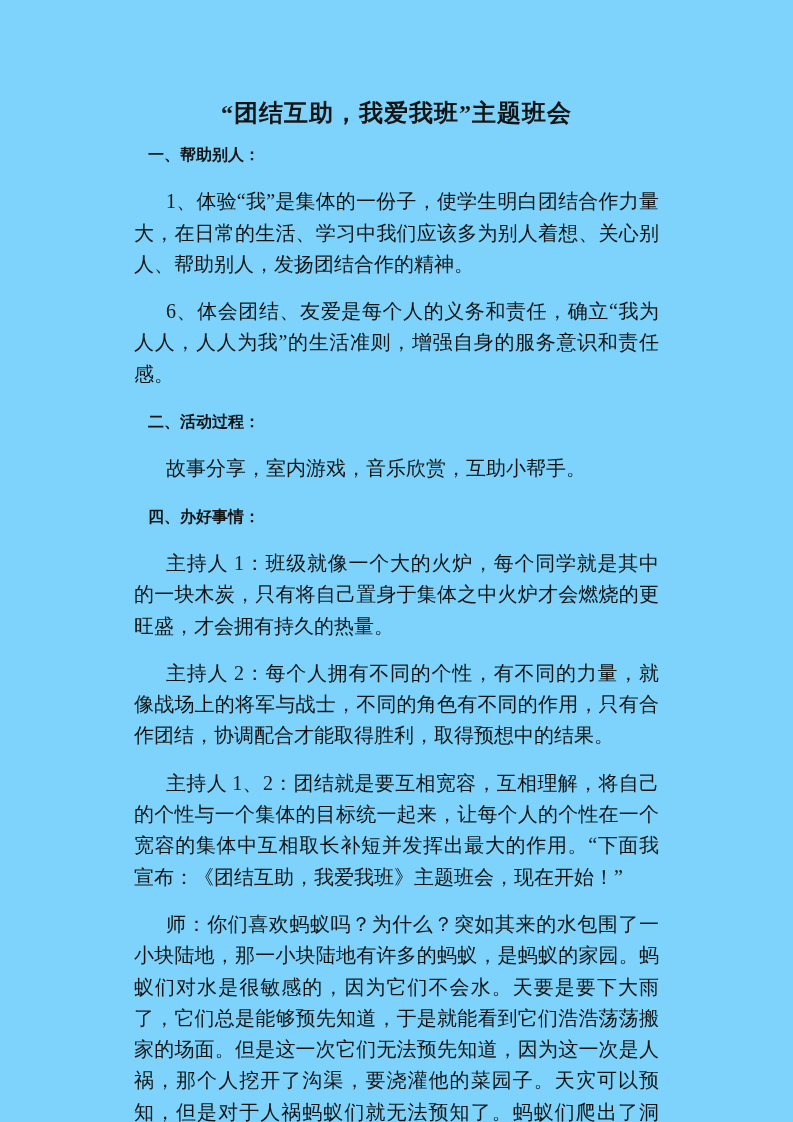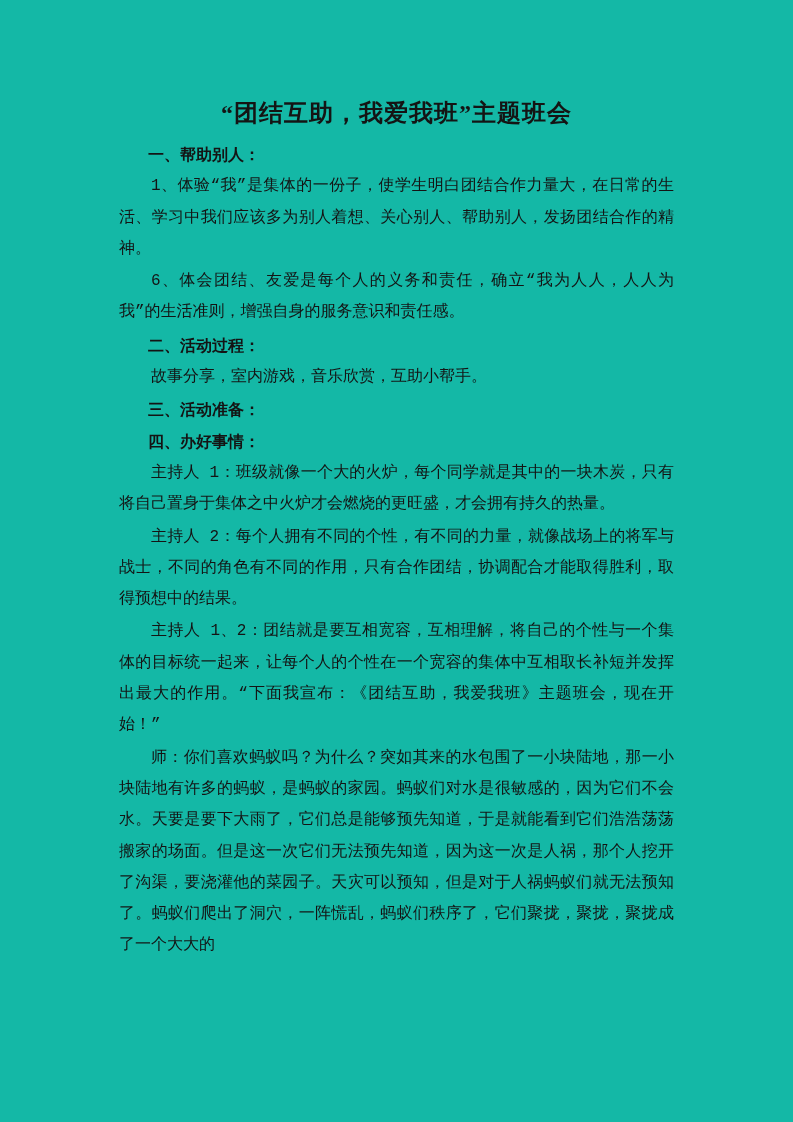--- a/index.html
+++ b/index.html
@@ -4,21 +4,21 @@
 <style>
   html, body {
     margin: 0;
     padding: 0;
     background: #ffffff;
   }
   .page {
     position: relative;
     width: 793px;
     height: 1122px;
-    background: #14b8a6;
+    background: #7dd3fc;
     overflow: hidden;
     font-family: "Liberation Serif", serif;
     color: #141414;
     box-sizing: border-box;
   }
   .doc {
     padding: 95px 118px 0 118px;
   }
   .doc-title {
     font-size: 24px;
@@ -33,26 +33,25 @@
     padding: 0;
   }
   .heading {
     font-size: 16px;
     line-height: 31.3px;
     font-weight: bold;
     text-indent: 30px;
     margin: 0;
   }
   .para {
-    font-size: 16px;
+    font-size: 20px;
     line-height: 31.3px;
     text-indent: 32px;
-    margin: 1px;
+    margin: 16px;
     text-align: justify;
-    font-family: Liberation Mono, monospace;
   }
 </style>
 </head>
 <body>
 
 <div class="page">
   <div class="doc">
 
     <h1 class="doc-title">“团结互助，我爱我班”主题班会</h1>
 
@@ -61,21 +60,20 @@
       <p class="para">1、体验“我”是集体的一份子，使学生明白团结合作力量大，在日常的生活、学习中我们应该多为别人着想、关心别人、帮助别人，发扬团结合作的精神。</p>
       <p class="para">6、体会团结、友爱是每个人的义务和责任，确立“我为人人，人人为我”的生活准则，增强自身的服务意识和责任感。</p>
     </div>
 
     <div class="section">
       <h2 class="heading">二、活动过程：</h2>
       <p class="para">故事分享，室内游戏，音乐欣赏，互助小帮手。</p>
     </div>
 
     <div class="section">
-      <h2 class="heading">三、活动准备：</h2>
     </div>
 
     <div class="section">
       <h2 class="heading">四、办好事情：</h2>
       <p class="para">主持人 1：班级就像一个大的火炉，每个同学就是其中的一块木炭，只有将自己置身于集体之中火炉才会燃烧的更旺盛，才会拥有持久的热量。</p>
       <p class="para">主持人 2：每个人拥有不同的个性，有不同的力量，就像战场上的将军与战士，不同的角色有不同的作用，只有合作团结，协调配合才能取得胜利，取得预想中的结果。</p>
       <p class="para">主持人 1、2：团结就是要互相宽容，互相理解，将自己的个性与一个集体的目标统一起来，让每个人的个性在一个宽容的集体中互相取长补短并发挥出最大的作用。“下面我宣布：《团结互助，我爱我班》主题班会，现在开始！”</p>
       <p class="para">师：你们喜欢蚂蚁吗？为什么？突如其来的水包围了一小块陆地，那一小块陆地有许多的蚂蚁，是蚂蚁的家园。蚂蚁们对水是很敏感的，因为它们不会水。天要是要下大雨了，它们总是能够预先知道，于是就能看到它们浩浩荡荡搬家的场面。但是这一次它们无法预先知道，因为这一次是人祸，那个人挖开了沟渠，要浇灌他的菜园子。天灾可以预知，但是对于人祸蚂蚁们就无法预知了。蚂蚁们爬出了洞穴，一阵慌乱，蚂蚁们秩序了，它们聚拢，聚拢，聚拢成了一个大大的</p>
     </div>
 

